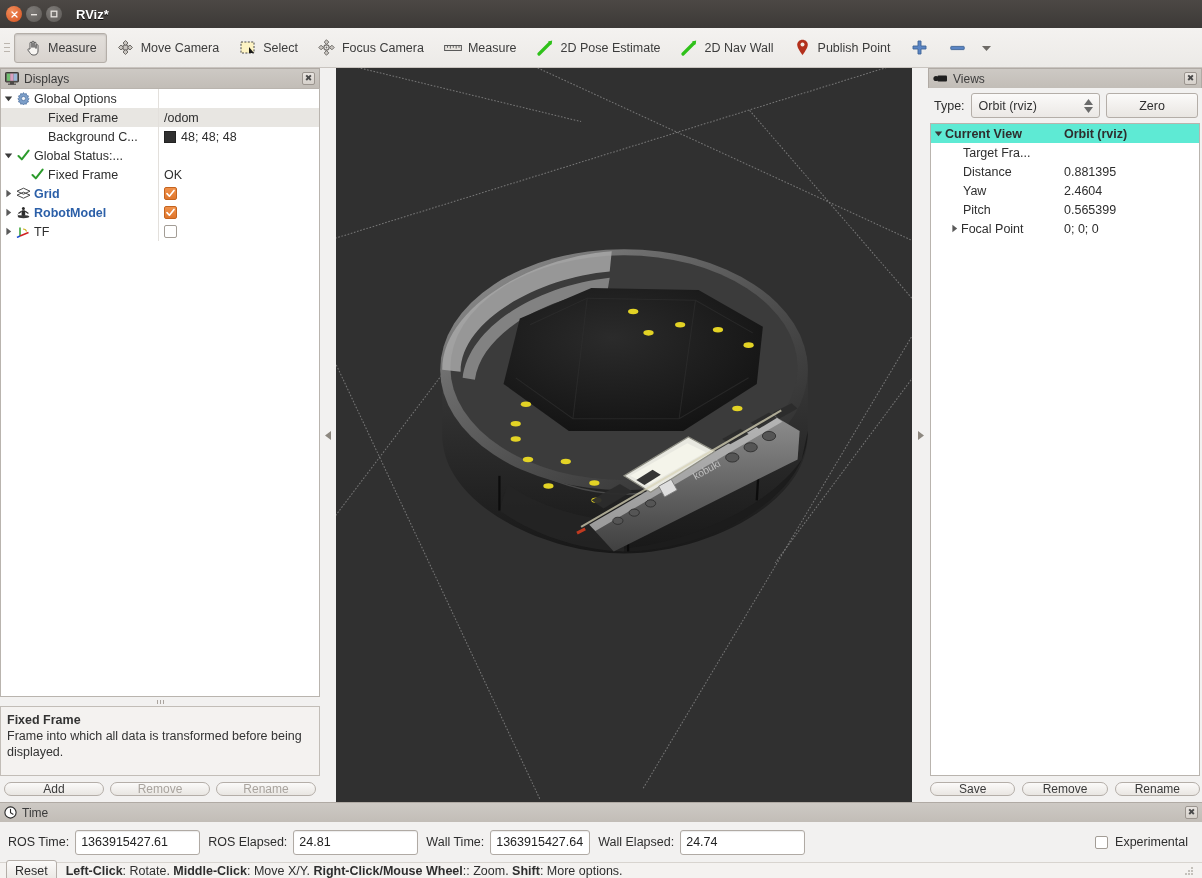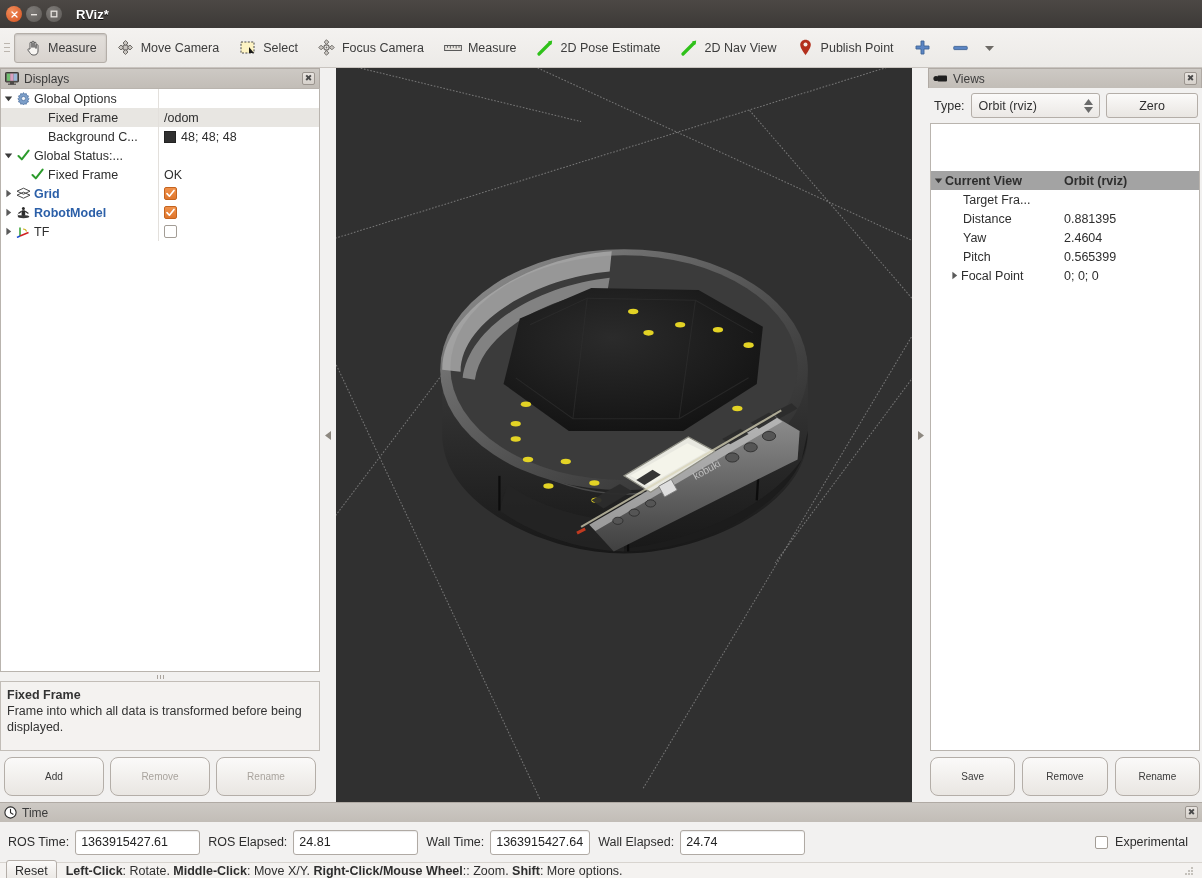--- a/index.html
+++ b/index.html
@@ -130,24 +130,24 @@
 
   .helpbox {
     flex: 0 0 70px;
     margin: 0; padding: 5px 6px;
     background: #f4f2f0; border: 1px solid #c2bdb7;
     font-size: 12.5px; line-height: 16px; color: #333;
   }
   .helpbox b { font-weight: bold; }
   .btnrow { display: flex; gap: 6px; padding: 6px 4px 6px 4px; flex: 0 0 auto; }
   .pbtn {
-    flex: 1 1 0; height: 39px;
+    flex: 1 1 0; height: 14px;
     border: 1px solid #b4aea8; border-radius: 8px;
     background: linear-gradient(to bottom,#fbfaf9 0%, #e9e6e2 100%);
-    font-size: 10px; color: #3a3a3a; cursor: default;
+    font-size: 12px; color: #3a3a3a; cursor: default;
     display:flex; align-items:center; justify-content:center;
   }
   .pbtn.dim { color: #a9a49e; }
 
   
   .view-wrap { flex: 1 1 auto; display:flex; align-items:stretch; min-width:0; }
   .vsplit {
     width: 16px; flex: 0 0 16px; display:flex; align-items:center; justify-content:center;
     background: #f2f1f0;
   }
@@ -178,21 +178,21 @@
   .zerobtn {
     width: 92px; height: 25px; border:1px solid #b4aea8; border-radius:3px;
     background: linear-gradient(to bottom,#fbfaf9 0%, #e9e6e2 100%);
     display:flex;align-items:center;justify-content:center; font-size:12.5px;
   }
   .vtree {
     flex: 1 1 auto; background:#fff; border:1px solid #b9b4ae;
     margin: 0 2px; overflow:hidden; min-height:0;
   }
   .vrow { display:flex; height:19px; align-items:center; font-size:12.5px; }
-  .vrow.header { background:#a3a3a3; font-weight:bold;margin-top:47px; }
+  .vrow.header { background:#5eead4; font-weight:bold; }
   .vcol1 { width: 130px; flex:0 0 130px; display:flex; align-items:center; height:100%; overflow:hidden; white-space:nowrap;}
   .vcol2 { flex:1 1 auto; padding-left:3px; overflow:hidden; white-space:nowrap; }
   .vindent { padding-left: 32px; }
   .vindent-a { padding-left: 16px; }
   .views-btnrow { display:flex; gap:7px; padding: 6px 2px 6px 2px; flex:0 0 auto; }
 
   
   .timedock { flex: 0 0 auto; }
   .time-title {
     height: 20px;
@@ -335,21 +335,21 @@
       <span>2D Pose Estimate</span>
     </div>
 
     <div class="tbtn">
       <span class="ico">
         <svg width="17" height="17" viewBox="0 0 17 17">
           <path d="M2 15 L13 4" stroke="#2fc11a" stroke-width="3.2" stroke-linecap="round"></path>
           <path d="M11 2.4 L15.2 1.6 L14.4 5.8 Z" fill="#2fc11a"></path>
         </svg>
       </span>
-      <span>2D Nav View</span>
+      <span>2D Nav Wall</span>
     </div>
 
     <div class="tbtn">
       <span class="ico">
         <svg width="13" height="17" viewBox="0 0 13 17">
           <path d="M6.5 0.8C3.5 0.8 1.2 3 1.2 5.8c0 3.6 5.3 10.4 5.3 10.4s5.3-6.8 5.3-10.4C11.8 3 9.5.8 6.5.8z" fill="#b3301c"></path>
           <circle cx="6.5" cy="5.6" r="2" fill="#f2ece4"></circle>
         </svg>
       </span>
       <span>Publish Point</span>

